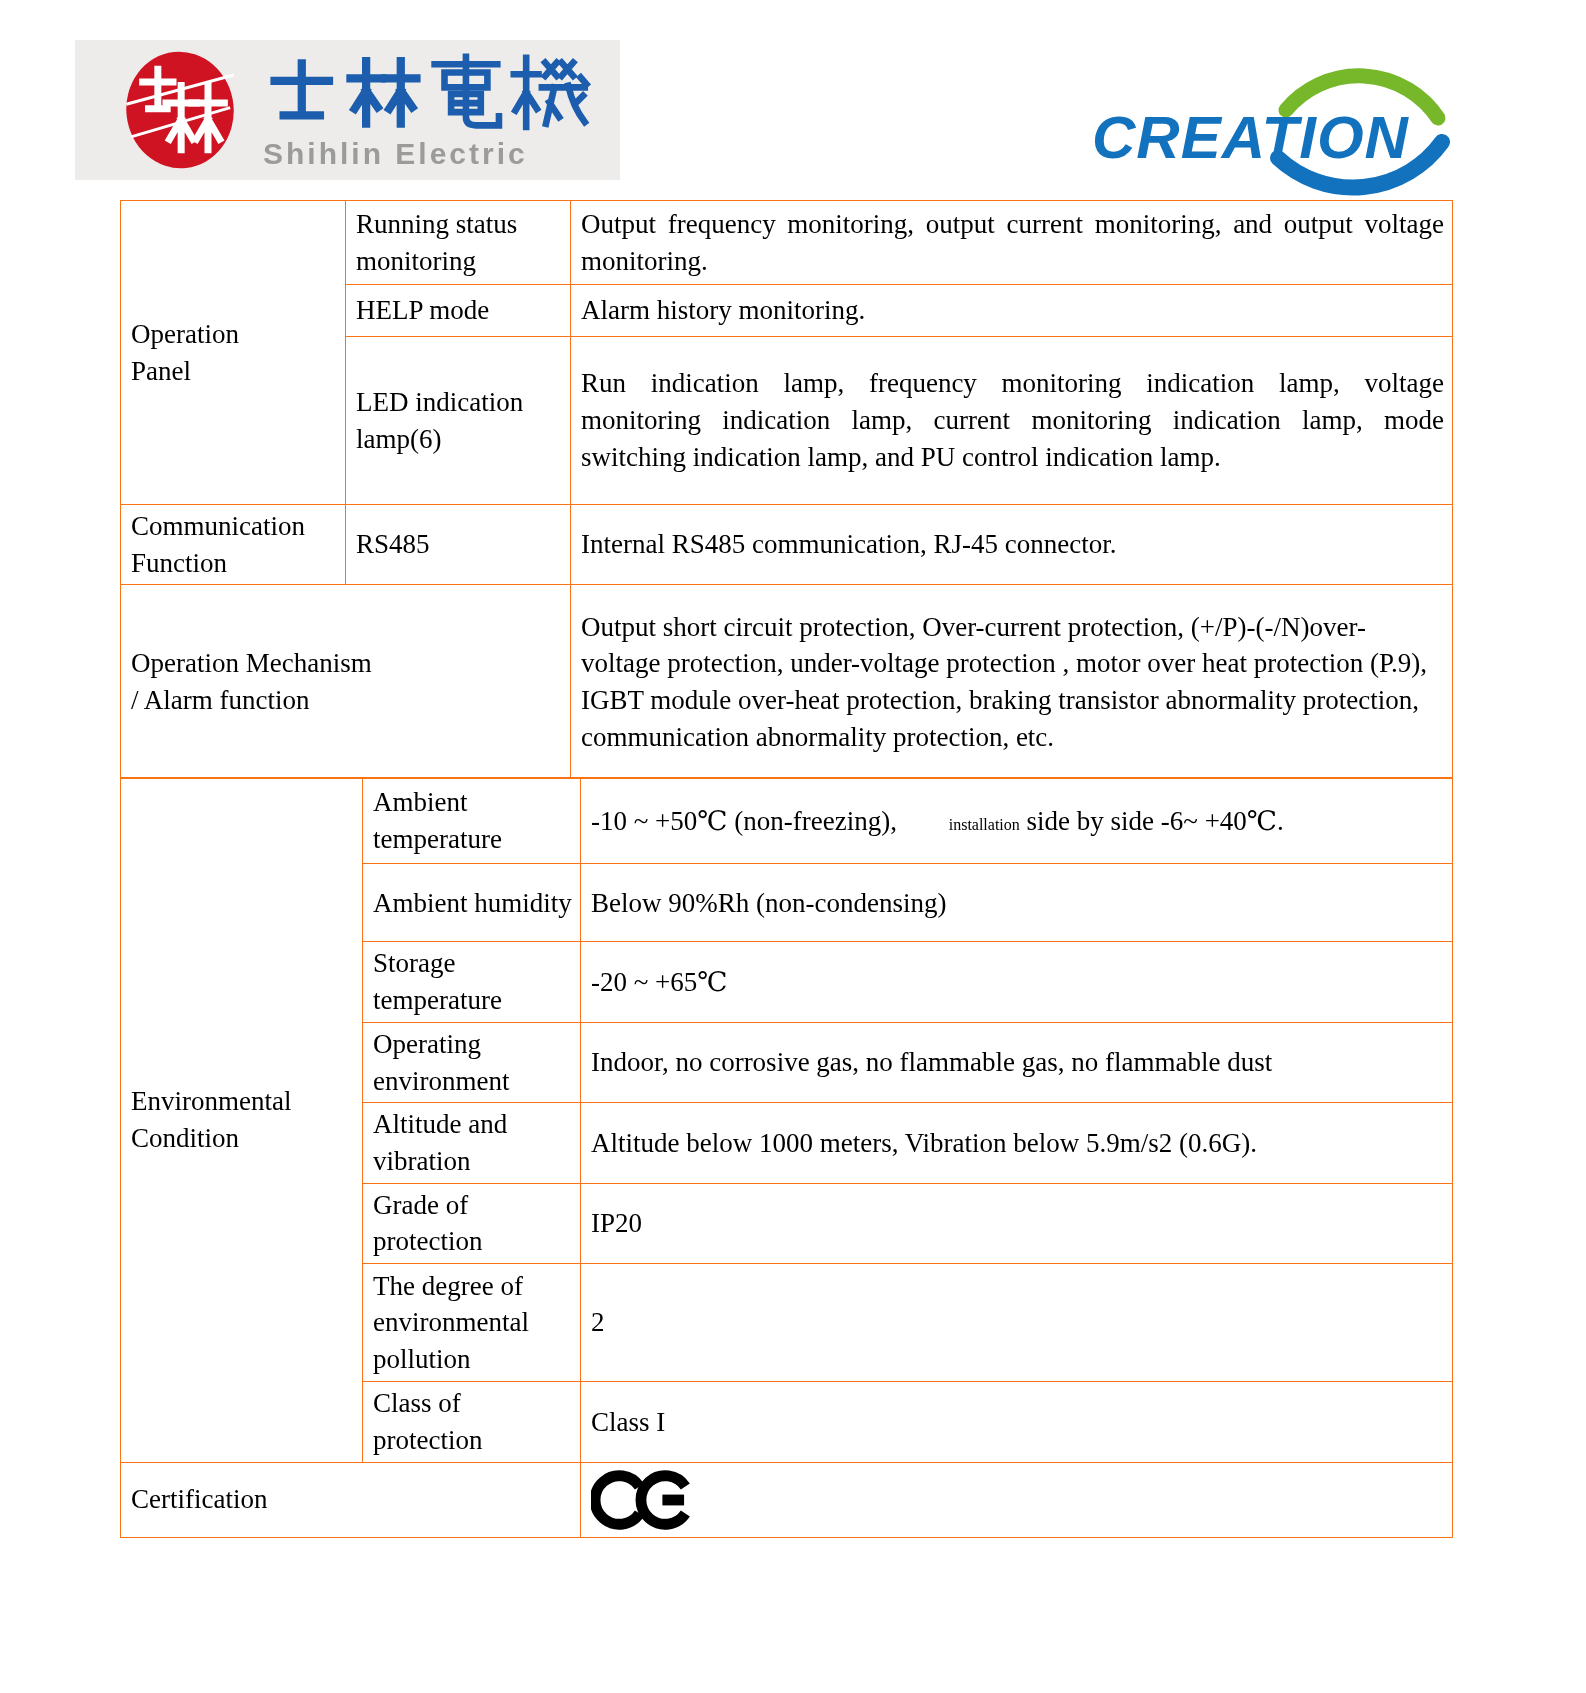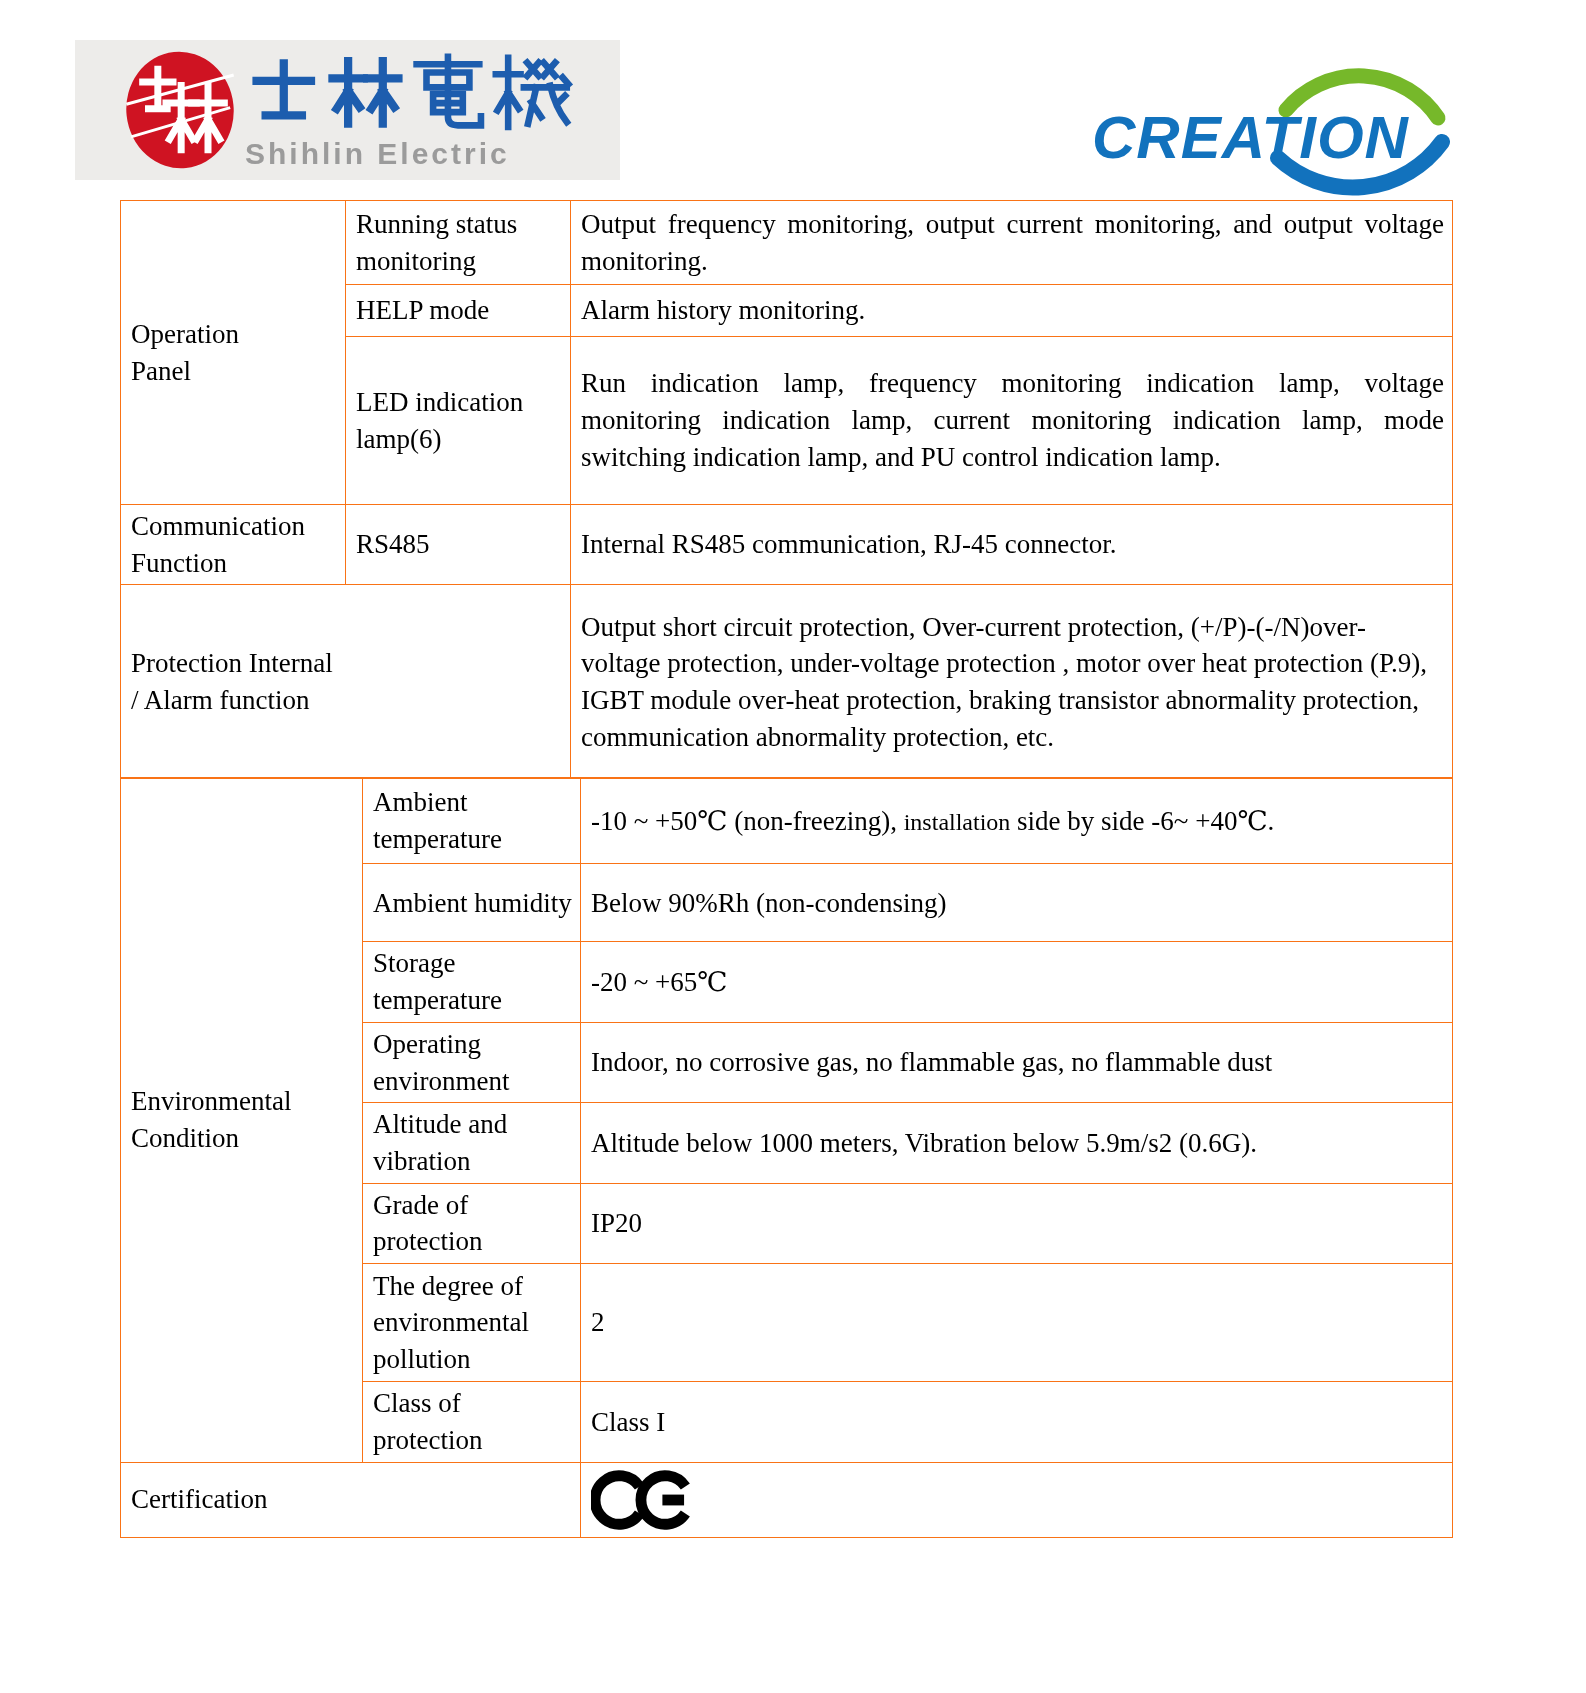--- a/index.html
+++ b/index.html
@@ -13,21 +13,21 @@
     color:#000;
     overflow:hidden;
   }
   
   .shihlin-logo{
     position:absolute;left:75px;top:40px;width:545px;height:140px;
     background:#edecea;
     display:flex;align-items:center;
   }
   .shihlin-emblem{width:118px;height:126px;margin-left:46px;flex:0 0 auto;}
-  .shihlin-textblock{margin-left:6px;display:flex;flex-direction:column;justify-content:center;}
+  .shihlin-textblock{margin-left:24px;display:flex;flex-direction:column;justify-content:center;}
   .shihlin-cjk{width:330px;height:86px;display:block;}
   .shihlin-latin{
     font-family:"Liberation Sans","DejaVu Sans",sans-serif;
     font-weight:bold;font-size:30px;letter-spacing:3px;
     color:#9b9b9b;line-height:1;margin-top:2px;
   }
   .creation-logo{position:absolute;left:1090px;top:54px;width:395px;height:150px;}
   .creation-logo svg{width:395px;height:150px;display:block;}
 
   
@@ -42,21 +42,21 @@
   table.spec.bottom{margin-top:-2px;}
   table.spec td{
     border:1px solid #f97316;
     padding:3px 8px 3px 10px;
     vertical-align:middle;
     word-wrap:break-word;
   }
   td.group-cell{padding-left:8px;}
   .narrow-label{max-width:160px;}
   td.value-cell.jst{text-align:justify;}
-  .small-inline{font-size:24px;}
+  .small-inline{font-size:16px;margin-left:45px;}
   .ce-wrap{display:flex;align-items:center;}
   .ce-wrap svg{width:102px;height:68px;display:block;}
 </style>
 </head>
 <body>
 
 <div class="page">
 
   <div class="shihlin-logo">
     <svg class="shihlin-emblem" viewBox="0 0 100 108">
@@ -134,21 +134,21 @@
       <td class="sub-cell">LED indication lamp(6)</td>
       <td class="value-cell jst">Run indication lamp, frequency monitoring indication lamp, voltage monitoring indication lamp, current monitoring indication lamp, mode switching indication lamp, and PU control indication lamp.</td>
     </tr>
     <tr style="height:80px">
       <td class="group-cell">Communication Function</td>
       <td class="sub-cell">RS485</td>
       <td class="value-cell">Internal RS485 communication, RJ-45 connector.</td>
     </tr>
     <tr style="height:194px">
       <td colspan="2" class="group-cell">
-        <div>Protection Internal</div>
+        <div>Operation Mechanism</div>
         <div>/ Alarm function</div>
       </td>
       <td class="value-cell">Output short circuit protection, Over-current protection, (+/P)-(-/N)over-voltage protection, under-voltage protection , motor over heat protection (P.9), IGBT module over-heat protection, braking transistor abnormality protection, communication abnormality protection, etc.</td>
     </tr>
   </tbody>
     </table>
 
   <table class="spec bottom">
     <colgroup>
         <col style="width:242px">

